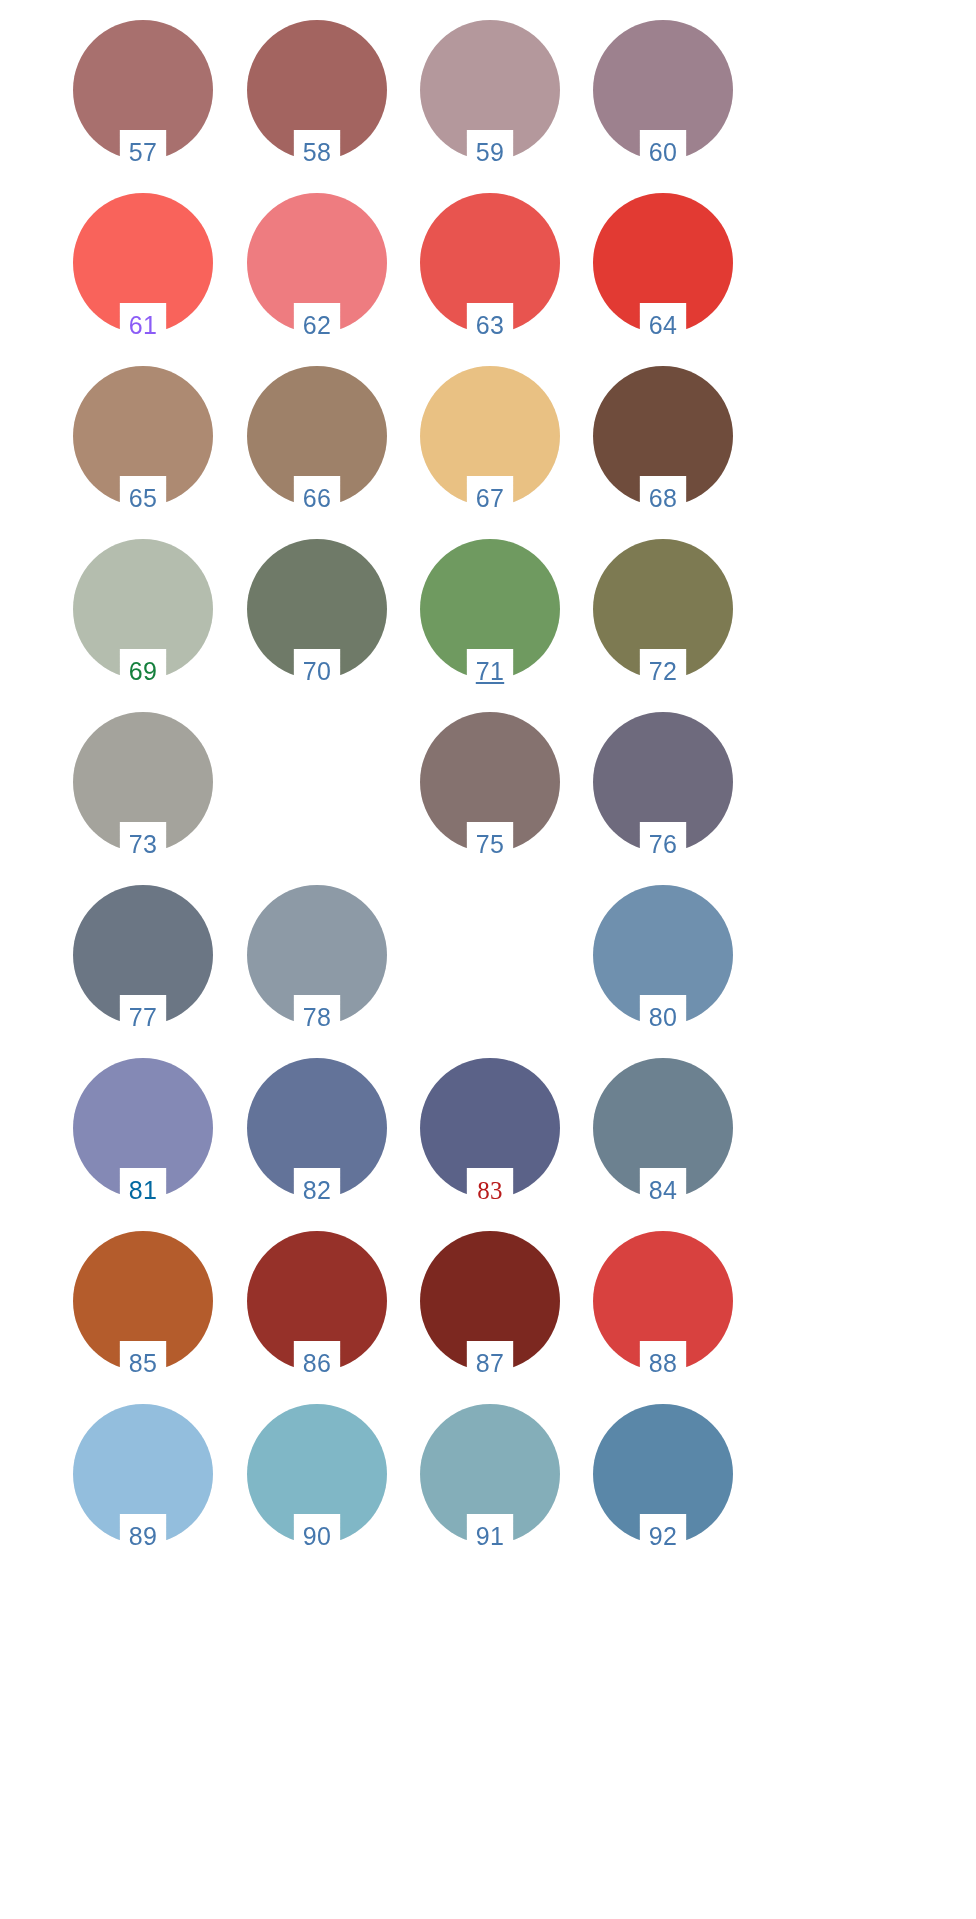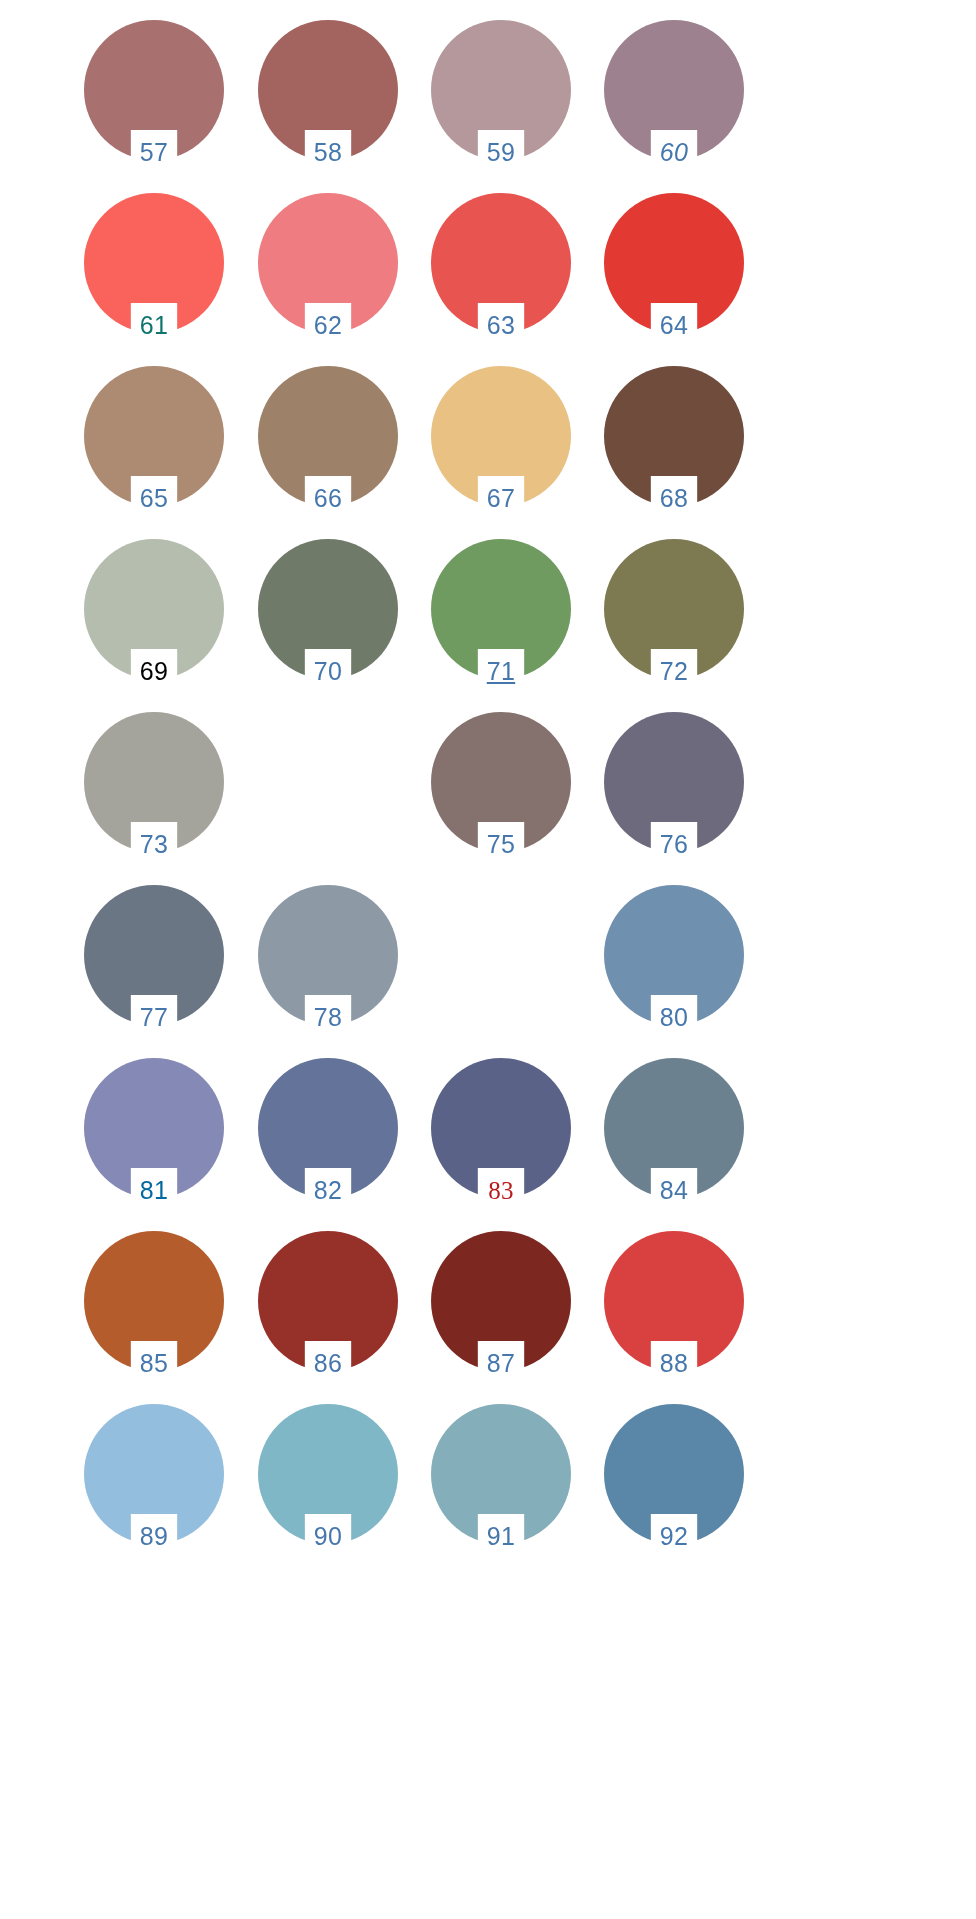--- a/index.html
+++ b/index.html
@@ -21,21 +21,21 @@
     position: absolute;
     left: 0;
     top: 0;
     width: 976px;
     height: 1919px;
     background: #ffffff;
   }
 
   .swatch-row {
     position: absolute;
-    left: 11px;
+    left: 0;
     width: 844px;
     height: 173px;
   }
 
   .swatch-cell {
     position: absolute;
     top: 0;
     width: 150px;
     height: 173px;
   }
@@ -138,35 +138,35 @@
         </div>
         <div class="swatch-number" style="color: rgb(69, 119, 173);">58</div>
       </div>
       <div class="swatch-cell" style="left: 415px;">
         <div class="swatch-disc">
           <div class="swatch-disc-color" style="background: rgb(180, 152, 156);"></div>
           <div class="swatch-disc" style="left: 0px; background: transparent;"></div>
         </div>
         <div class="swatch-number" style="color: rgb(69, 119, 173);">59</div>
       </div>
-      <div class="swatch-cell" style="left: 588px; font-style: italic;">
+      <div class="swatch-cell" style="left: 588px;">
         <div class="swatch-disc">
           <div class="swatch-disc-color" style="background: rgb(157, 129, 142);"></div>
           <div class="swatch-disc" style="left: 0px; background: transparent;"></div>
         </div>
         <div class="swatch-number" style="color: rgb(69, 119, 173);">60</div>
       </div>
     </div>
     <div class="swatch-row" style="top: 193px;">
       <div class="swatch-cell" style="left: 68px;">
         <div class="swatch-disc">
           <div class="swatch-disc-color" style="background: rgb(249, 99, 91);"></div>
           <div class="swatch-disc" style="left: 0px; background: transparent;"></div>
         </div>
-        <div class="swatch-number" style="color: #0f766e;">61</div>
+        <div class="swatch-number" style="color: #8b5cf6;">61</div>
       </div>
       <div class="swatch-cell" style="left: 242px;">
         <div class="swatch-disc">
           <div class="swatch-disc-color" style="background: rgb(238, 124, 128);"></div>
           <div class="swatch-disc" style="left: 0px; background: transparent;"></div>
         </div>
         <div class="swatch-number" style="color: rgb(69, 119, 173);">62</div>
       </div>
       <div class="swatch-cell" style="left: 415px;">
         <div class="swatch-disc">
@@ -212,21 +212,21 @@
         </div>
         <div class="swatch-number" style="color: rgb(69, 119, 173);">68</div>
       </div>
     </div>
     <div class="swatch-row" style="top: 539px;">
       <div class="swatch-cell" style="left: 68px;">
         <div class="swatch-disc">
           <div class="swatch-disc-color" style="background: rgb(180, 189, 174);"></div>
           <div class="swatch-disc" style="left: 0px; background: transparent;"></div>
         </div>
-        <div class="swatch-number" style="color: #000000;">69</div>
+        <div class="swatch-number" style="color: #15803d;">69</div>
       </div>
       <div class="swatch-cell" style="left: 242px;">
         <div class="swatch-disc">
           <div class="swatch-disc-color" style="background: rgb(111, 122, 104);"></div>
           <div class="swatch-disc" style="left: 0px; background: transparent;"></div>
         </div>
         <div class="swatch-number" style="color: rgb(69, 119, 173);">70</div>
       </div>
       <div class="swatch-cell" style="left: 415px;">
         <div class="swatch-disc">

